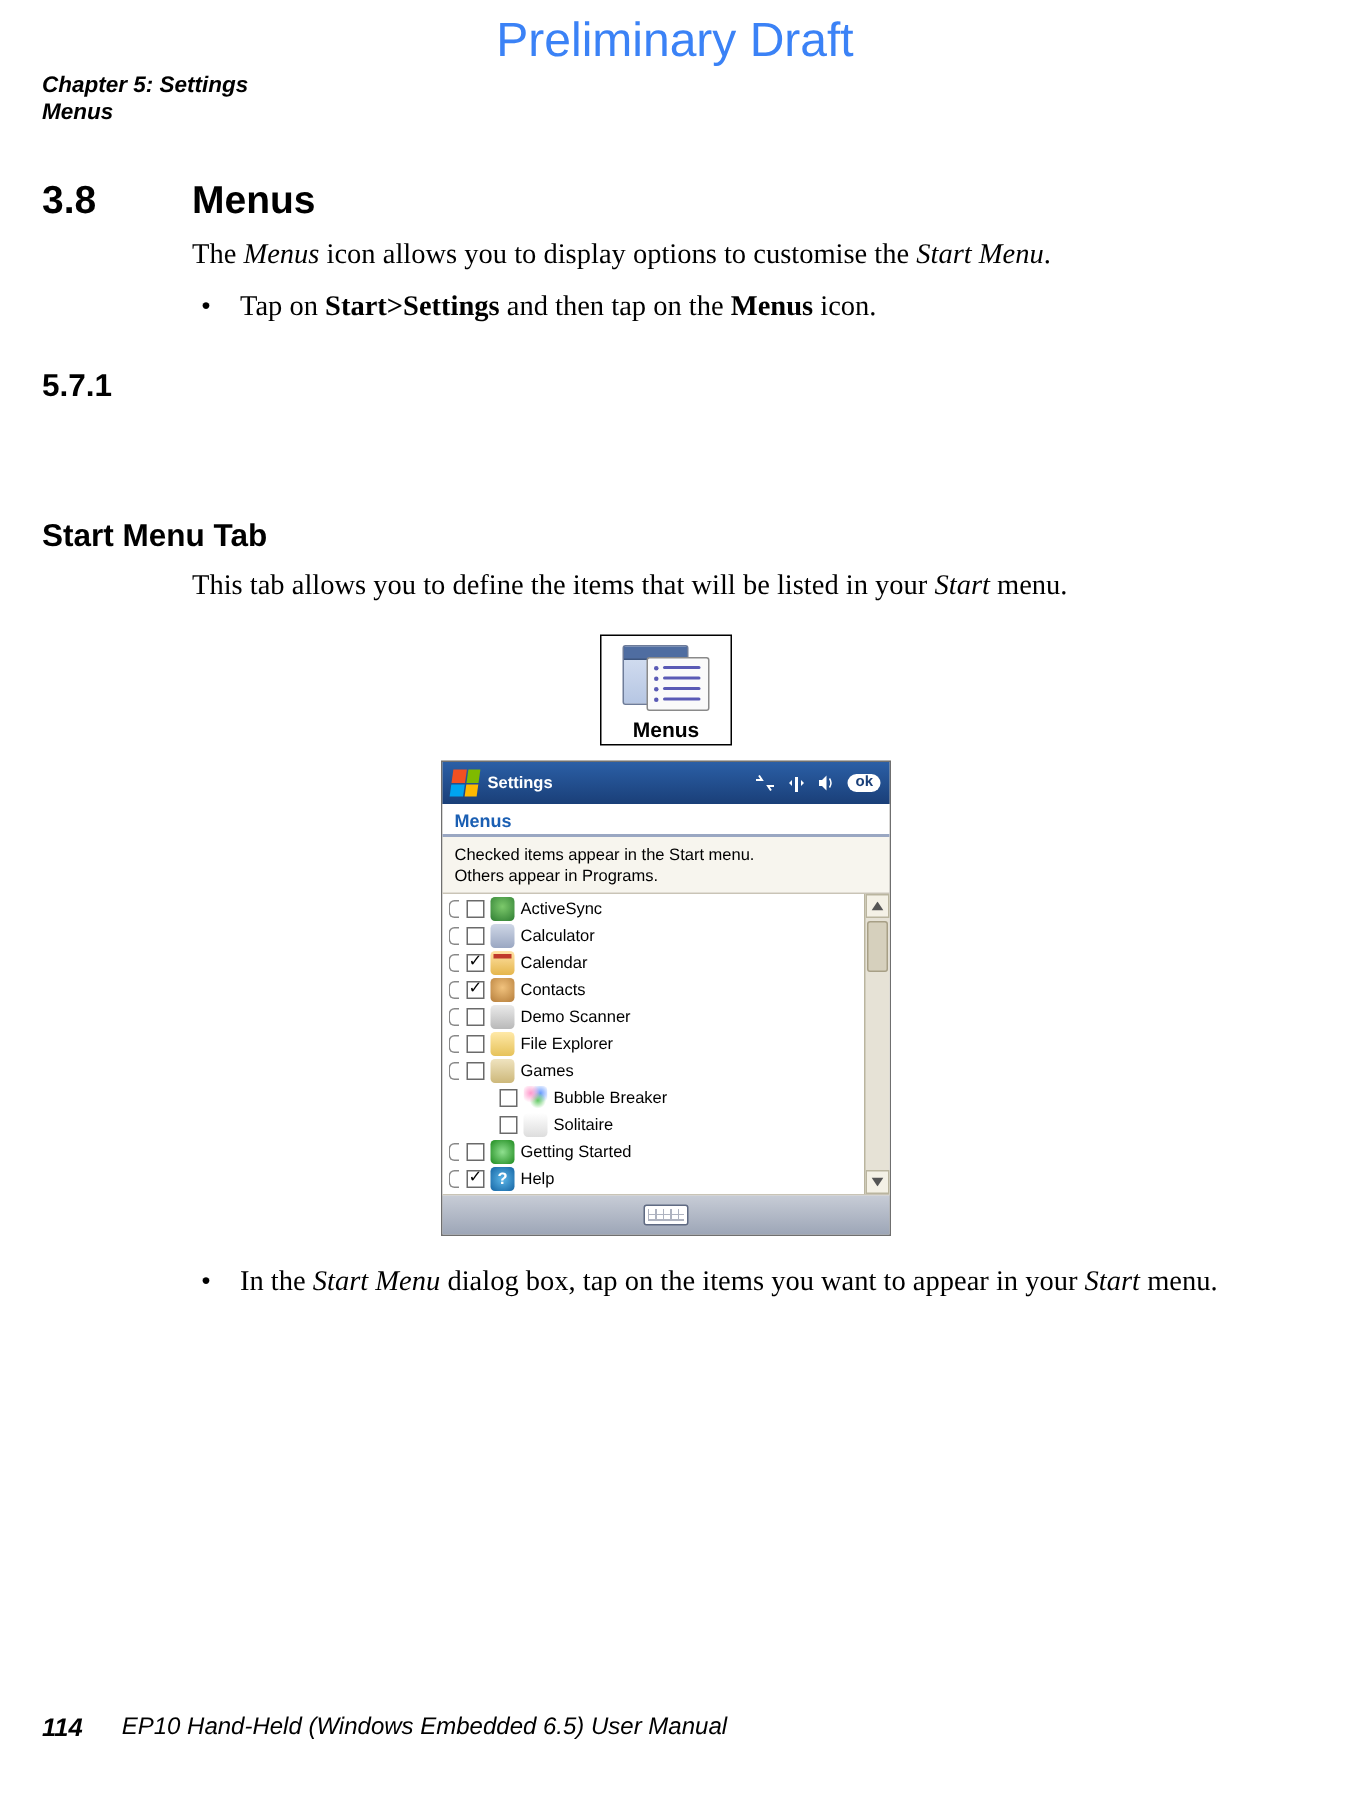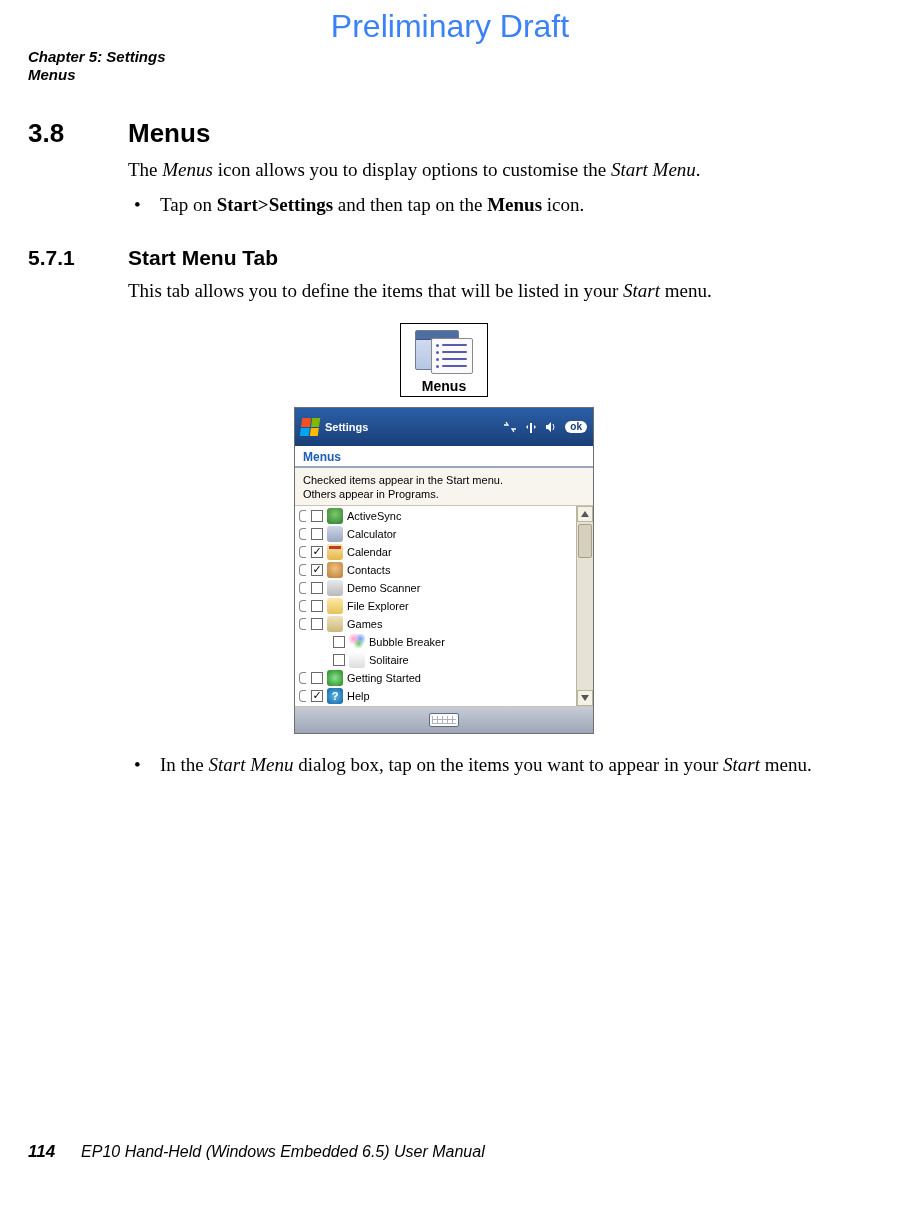--- a/index.html
+++ b/index.html
@@ -66,20 +66,21 @@
     .bullet-row .bullet {
       flex: 0 0 32px;
       text-align: left;
       padding-left: 6px;
     }
     .bullet-row .btext { flex: 1; }
     .subsec-row {
       display: flex;
       align-items: baseline;
       margin-top: 28px;
+      flex-direction: column;
     }
     .subsec-num {
       font-family: "Trebuchet MS", sans-serif;
       font-weight: 700;
       font-size: 21px;
       width: 100px;
       flex: 0 0 100px;
     }
     .subsec-title {
       font-family: "Trebuchet MS", sans-serif;
@@ -144,21 +145,21 @@
 
     
     .shot {
       width: 300px;
       border: 1px solid #6f6f6f;
       background: #f1efe7;
       font-family: Tahoma, Arial, sans-serif;
       font-size: 11px;
     }
     .shot-titlebar {
-      height: 38px;
+      height: 28px;
       background: linear-gradient(#2b5fa6, #1a3f78);
       color: #fff;
       display: flex;
       align-items: center;
       padding: 0 6px;
       gap: 6px;
       font-weight: 700;
     }
     .shot-titlebar .winlogo {
       width: 18px; height: 18px;

